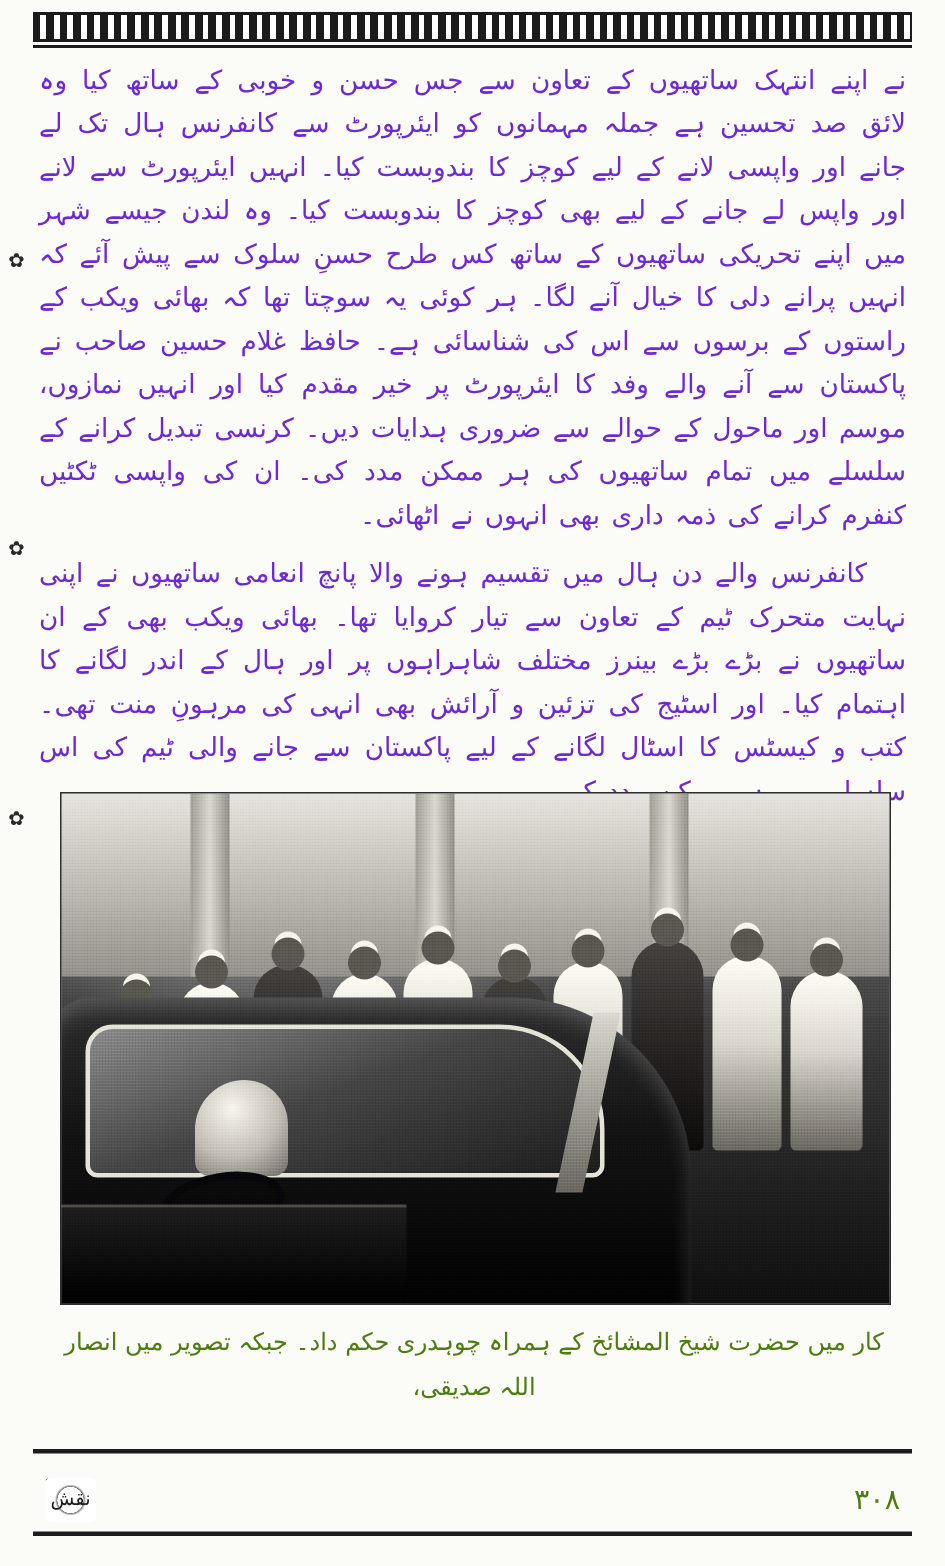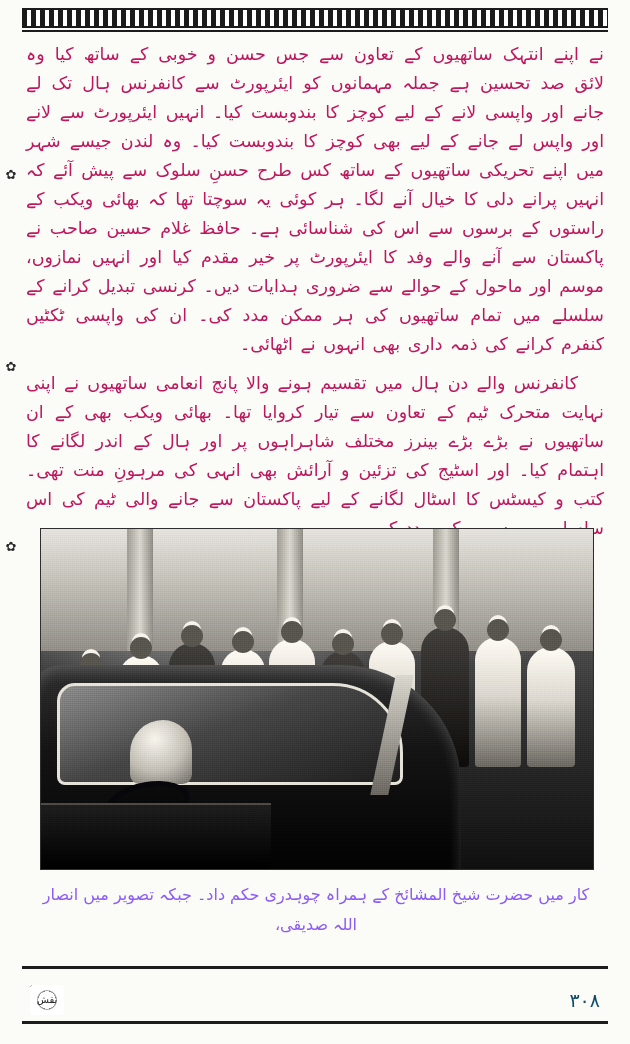--- a/index.html
+++ b/index.html
@@ -46,21 +46,21 @@
 
   
   .text-block {
     position: absolute;
     left: 26px;
     top: 40px;
     width: 578px;
     direction: rtl;
     text-align: justify;
     font-family: "DejaVu Sans", sans-serif;
-    color: #be185d;
+    color: #6d28d9;
   }
   .para {
     margin: 0 0 4px 0;
     font-size: 17.5px;
     line-height: 29px;
     letter-spacing: 0.2px;
     word-spacing: 2px;
   }
   .para.p2 {
     margin-top: 10px;
@@ -214,21 +214,21 @@
   }
 
   
   .caption {
     position: absolute;
     left: 40px;
     top: 880px;
     width: 552px;
     direction: rtl;
     text-align: center;
-    color: #8b5cf6;
+    color: #4d7c0f;
     font-size: 16px;
     line-height: 30px;
   }
   .caption .line2 { display: block; }
 
   
   .bottom-rule-1 {
     position: absolute;
     left: 22px;
     top: 966px;
@@ -255,29 +255,29 @@
   }
   .colophon {
     width: 34px;
     height: 30px;
     border-radius: 4px;
     background:
       radial-gradient(circle at 50% 50%, rgba(0,0,0,0.0) 38%, rgba(0,0,0,0.55) 39%, rgba(0,0,0,0.0) 46%),
       linear-gradient(135deg, #2b2b2b 0 2px, transparent 2px),
       #ffffff;
     color: #1d1d1d;
-    font-size: 10px;
+    font-size: 13px;
     text-align: center;
     line-height: 30px;
     direction: rtl;
     overflow: hidden;
   }
   .page-number {
     font-size: 19px;
-    color: #0c4a6e;
+    color: #4d7c0f;
     direction: rtl;
   }
 </style>
 </head>
 <body>
 
 <div class="page">
 
   <div class="top-band"></div>
   <div class="top-rule"></div>

